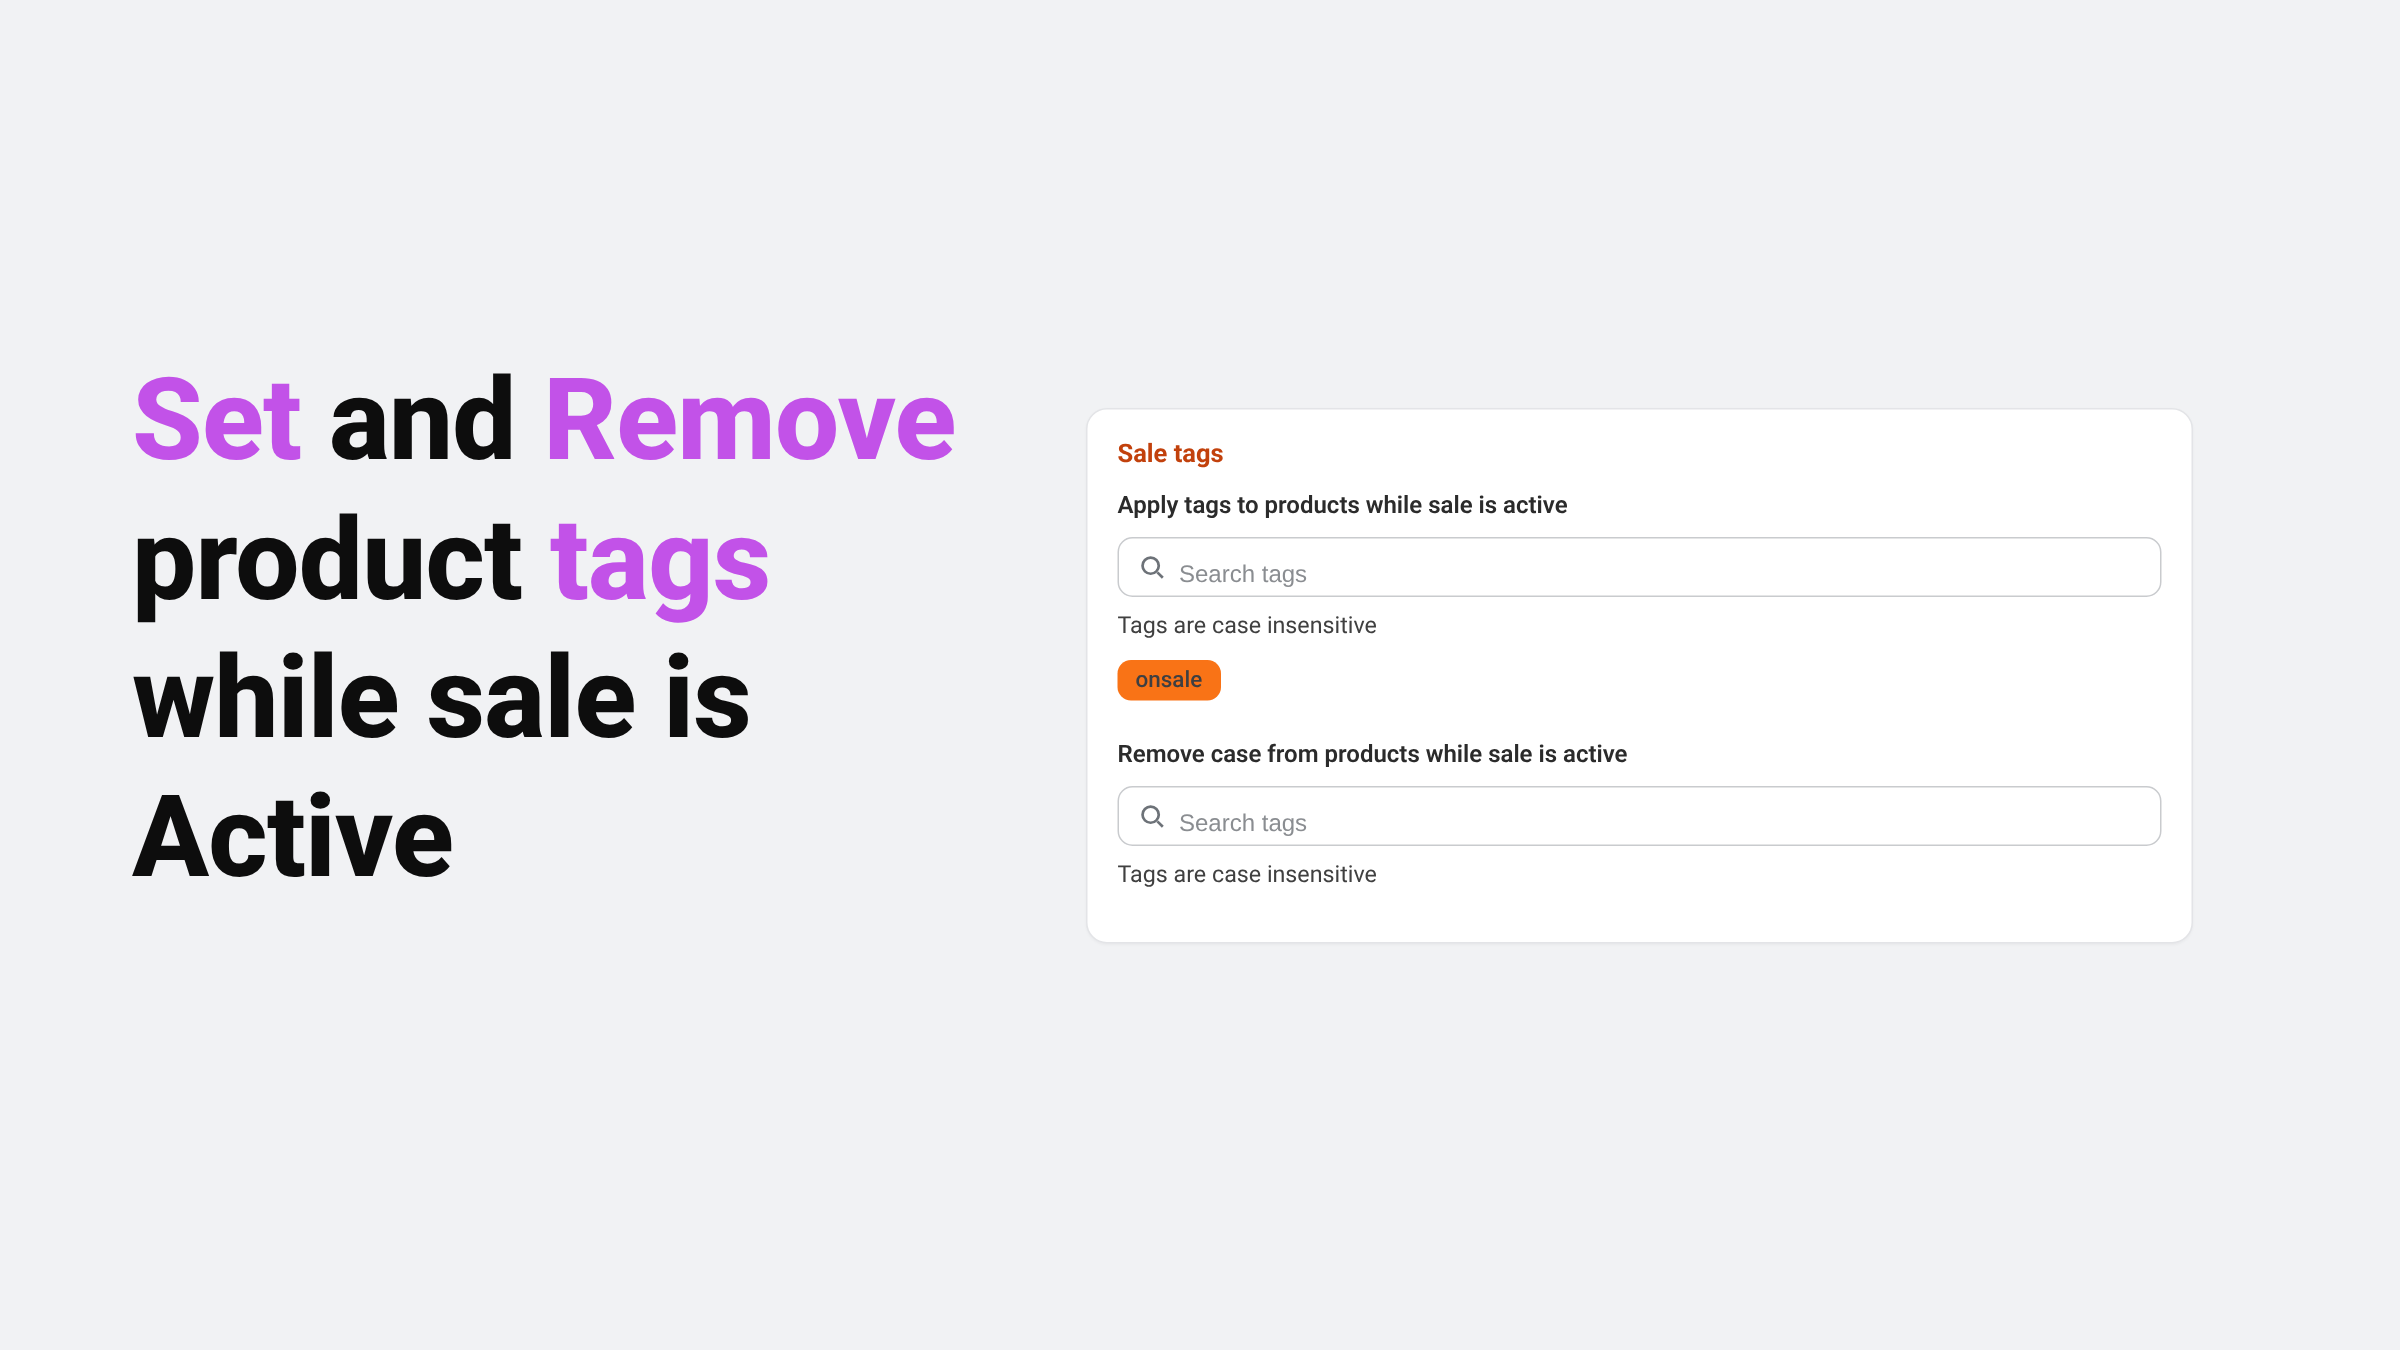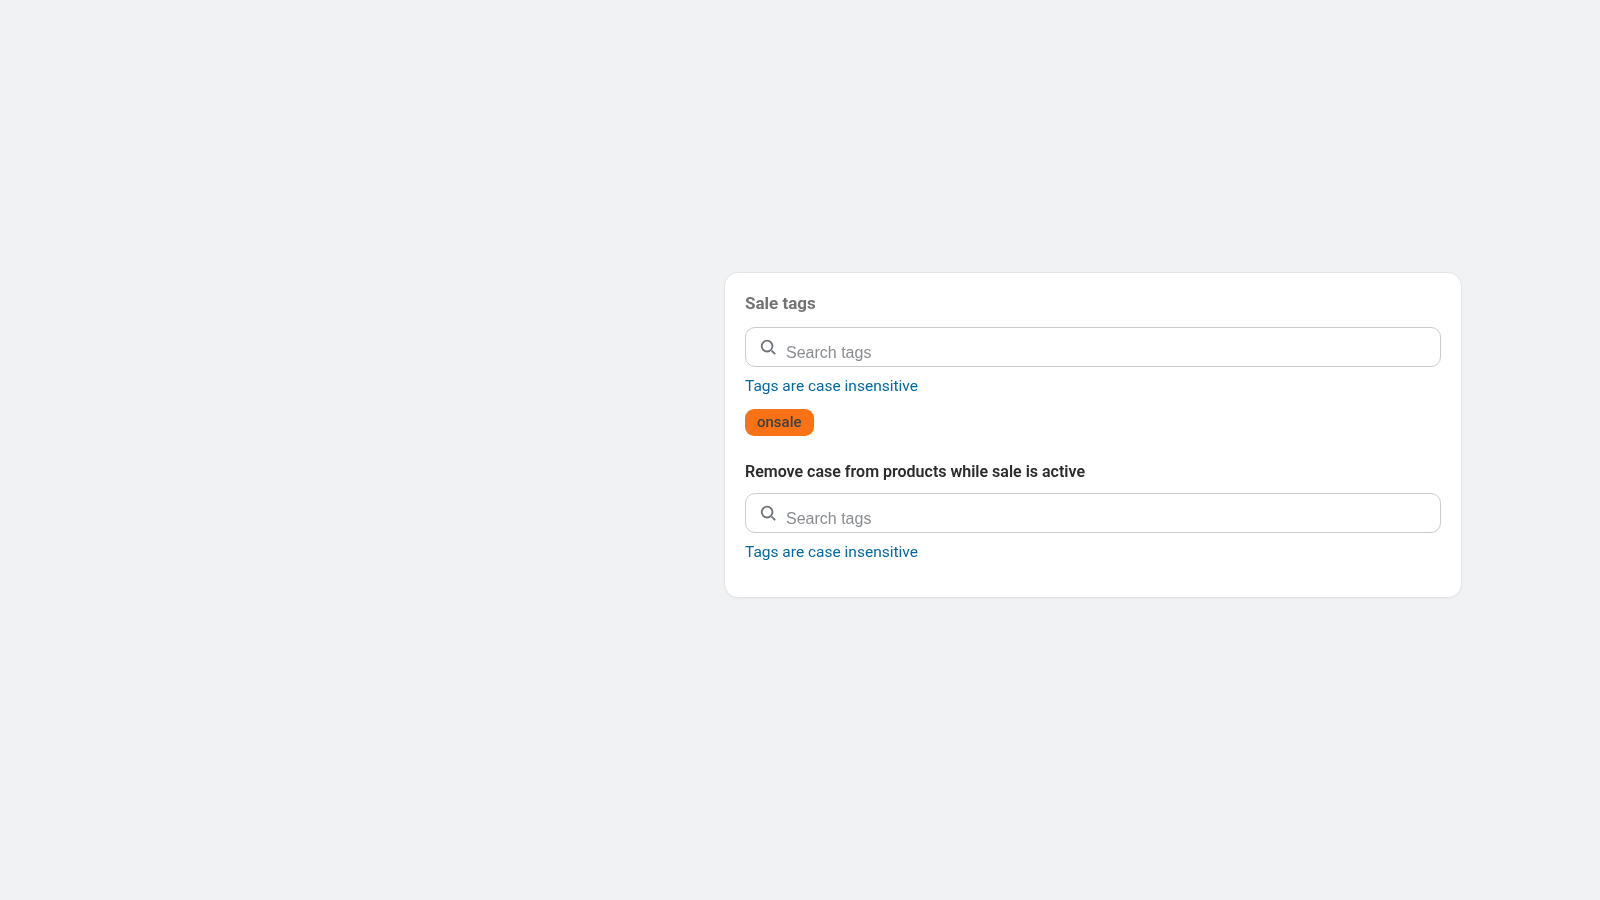--- a/index.html
+++ b/index.html
@@ -34,21 +34,21 @@
     width: 738px;
     background: #ffffff;
     border: 1px solid #e3e4e7;
     border-radius: 14px;
     box-shadow: 0 1px 2px rgba(0,0,0,0.04);
     padding: 20px 20px 22px 20px;
   }
   .card-title {
     font-size: 17px;
     font-weight: 700;
-    color: #737373;
+    color: #c2410c;
     margin-bottom: 14px;
   }
   .section-label {
     font-size: 16px;
     font-weight: 600;
     color: #2b2b2b;
     margin-bottom: 12px;
   }
   .input-wrap {
     position: relative;
@@ -72,46 +72,50 @@
     border-radius: 10px;
     background: #fff;
     padding: 11px 14px 0 40px;
     font-size: 16px;
     color: #333;
     outline: none;
   }
   .search-input::placeholder { color: #8a8d91; }
   .hint {
     font-size: 15.5px;
-    color: #0369a1;
+    color: #404040;
     margin-bottom: 14px;
   }
   .tag-row { display: flex; gap: 8px; flex-wrap: wrap; }
   .tag {
     display: inline-flex;
     align-items: center;
     background: #f97316;
     color: #3d3f42;
     border-radius: 9px;
     padding: 6px 12px;
     font-size: 15px;
     font-weight: 500;
     line-height: 1;
   }
   .section + .section { margin-top: 26px; }
 </style>
 </head>
 <body>
 
 <div class="stage">
+  <h1 class="headline">
+    <span class="accent">Set</span><span> and </span><span class="accent">Remove</span><span> product </span><span class="accent">tags</span><span> while sale is Active</span>
+  </h1>
 
   <div class="card">
     <div class="card-title">Sale tags</div>
 
     <div class="section">
+      <div class="section-label">Apply tags to products while sale is active</div>
       <div class="input-wrap">
         <span class="search-icon">
           <svg viewBox="0 0 20 20" width="18" height="18" fill="none" stroke="#6d7278" stroke-width="2">
             <circle cx="9" cy="9" r="6"></circle>
             <line x1="14" y1="14" x2="18" y2="18"></line>
           </svg>
         </span>
         <input class="search-input" type="text" placeholder="Search tags" style="">
       </div>
       <div class="hint">Tags are case insensitive</div>

